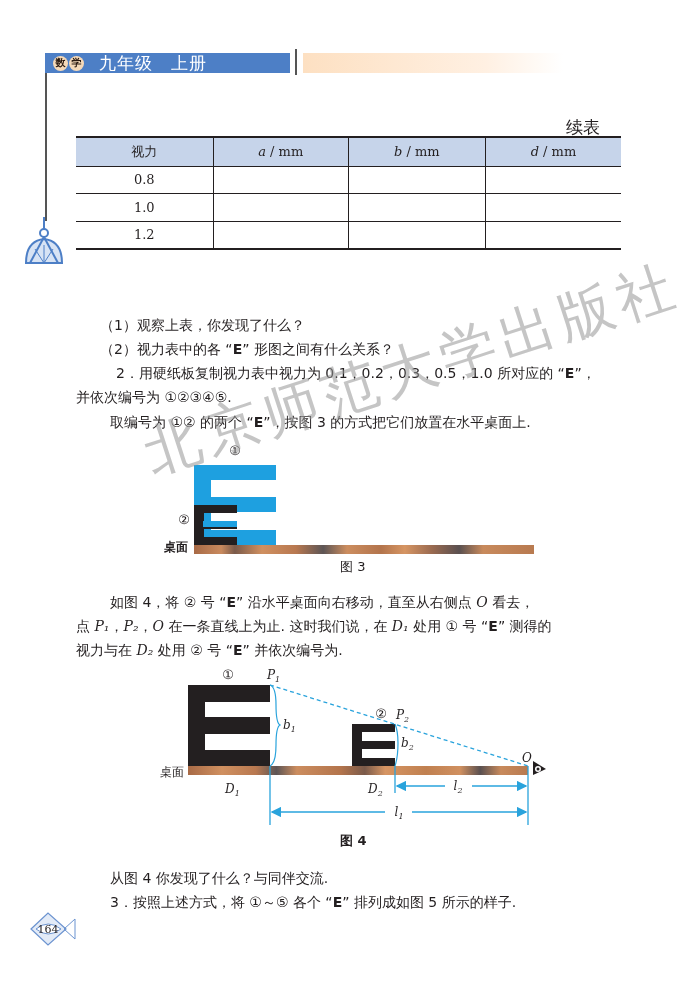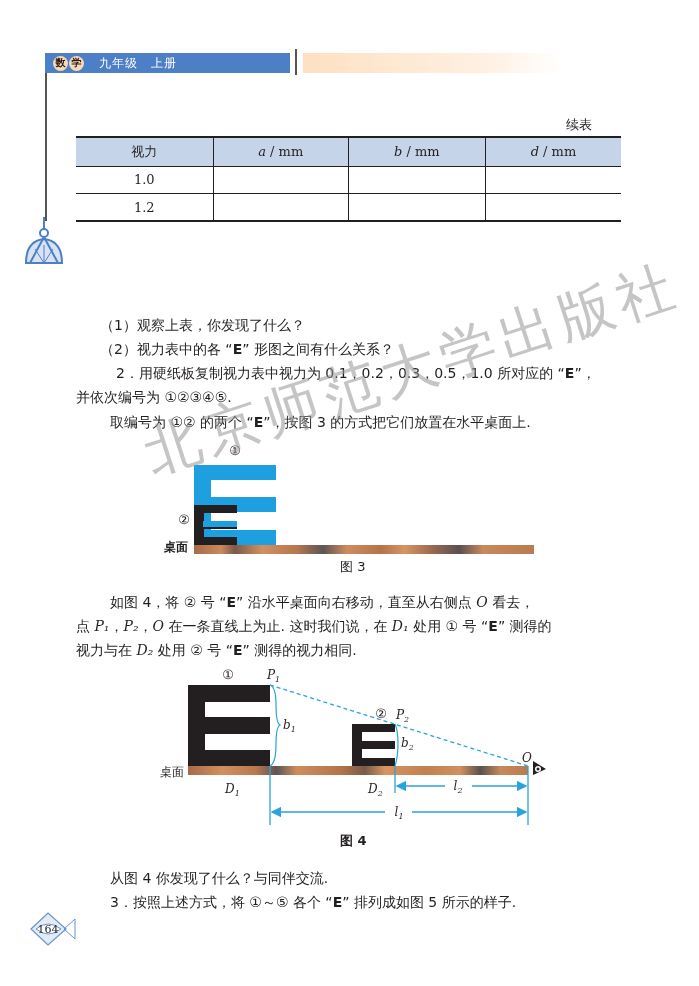--- a/index.html
+++ b/index.html
@@ -3,28 +3,28 @@
 <meta charset="utf-8">
 <style>
   * { margin: 0; padding: 0; box-sizing: border-box; }
   html, body { width: 699px; height: 986px; background: #ffffff; overflow: hidden; }
   body { position: relative; font-family: "DejaVu Serif", "Liberation Serif", serif; color: #231f20; }
 
   
   .header-bar { position: absolute; left: 45px; top: 53px; width: 245px; height: 20px; background: #4d7fc6; display: flex; align-items: center; }
   .logo { display: flex; margin-left: 8px; }
   .logo span { width: 15px; height: 15px; border-radius: 50%; background: #f5d9b8; color: #2a1a10; font-size: 10px; font-weight: bold; display: flex; align-items: center; justify-content: center; margin-right: 1px; font-family: "DejaVu Sans", sans-serif; }
-  .header-title { color: #ffffff; font-family: "DejaVu Sans", sans-serif; font-size: 12px; margin-left: 14px; letter-spacing: 1px; }
+  .header-title { color: #ffffff; font-family: "DejaVu Sans", sans-serif; font-size: 17px; margin-left: 14px; letter-spacing: 1px; }
   .header-sep { position: absolute; left: 295px; top: 49px; width: 2px; height: 26px; background: #555; }
   .header-fade { position: absolute; left: 303px; top: 53px; width: 260px; height: 20px; background: linear-gradient(to right, #fde0c2, #fff0e2 70%, #ffffff); }
   .left-rule { position: absolute; left: 45px; top: 73px; width: 2px; height: 148px; background: #555; }
   .compass-icon { position: absolute; left: 22px; top: 215px; width: 44px; height: 52px; }
 
   
-  .cont-label { position: absolute; left: 566px; top: 116px; font-size: 13px; font-family: Liberation Mono, monospace; }
+  .cont-label { position: absolute; left: 566px; top: 116px; font-size: 17px; font-family: Liberation Mono, monospace; }
   table.data-table { position: absolute; left: 76px; top: 136px; width: 545px; border-collapse: collapse; font-size: 13px; }
   .data-table th { background: #c6d4ea; height: 29px; font-weight: normal; border-top: 2px solid #231f20; border-bottom: 1.5px solid #231f20; }
   .data-table th + th, .data-table td + td { border-left: 1.5px solid #231f20; }
   .data-table td { height: 27.5px; text-align: center; border-bottom: 1px solid #231f20; }
   .data-table tr:last-child td { border-bottom: 2px solid #231f20; }
   .data-table th.c0 { width: 137px; font-family: "DejaVu Sans", sans-serif; }
   .var { font-style: italic; }
 
   
   .para { position: absolute; font-size: 14px; line-height: 24px; font-family: "DejaVu Sans", sans-serif; white-space: nowrap; }
@@ -71,20 +71,26 @@
 <table class="data-table">
   <thead>
     <tr>
       <th class="c0"><span>视力</span></th>
       <th><span class="var">a</span><span> / mm</span></th>
       <th><span class="var">b</span><span> / mm</span></th>
       <th><span class="var">d</span><span> / mm</span></th>
     </tr>
   </thead>
   <tbody>
+    <tr>
+      <td>0.8</td>
+      <td></td>
+      <td></td>
+      <td></td>
+    </tr>
     <tr>
       <td>1.0</td>
       <td></td>
       <td></td>
       <td></td>
     </tr>
     <tr>
       <td>1.2</td>
       <td></td>
       <td></td>
@@ -145,21 +151,21 @@
 </svg>
 <div class="caption" style="left:340px; top:558px;">图 3</div>
 
 <div class="para" style="left:110px; top:590px;">
   <span>如图 4，将 ② 号 “</span><b>E</b><span>” 沿水平桌面向右移动，直至从右侧点 </span><i>O</i><span> 看去，</span>
 </div>
 <div class="para" style="left:76px; top:614px;">
   <span>点 </span><i>P₁</i><span>，</span><i>P₂</i><span>，</span><i>O</i><span> 在一条直线上为止. 这时我们说，在 </span><i>D₁</i><span> 处用 ① 号 “</span><b>E</b><span>” 测得的</span>
 </div>
 <div class="para" style="left:76px; top:638px;">
-  <span>视力与在 </span><i>D₂</i><span> 处用 ② 号 “</span><b>E</b><span>” 测得的视力相同.</span>
+  <span>视力与在 </span><i>D₂</i><span> 处用 ② 号 “</span><b>E</b><span>” 并依次编号为.</span>
 </div>
 
 <svg class="fig" style="left:150px; top:665px;" width="420" height="190" viewBox="0 0 420 190">
   <defs>
     <linearGradient id="wood2" x1="0" x2="1" y1="0" y2="0">
       <stop offset="0" stop-color="#a86a46"></stop>
       <stop offset="0.1" stop-color="#d09060"></stop>
       <stop offset="0.2" stop-color="#b87850"></stop>
       <stop offset="0.26" stop-color="#5d5555"></stop>
       <stop offset="0.32" stop-color="#cc8d5f"></stop>

